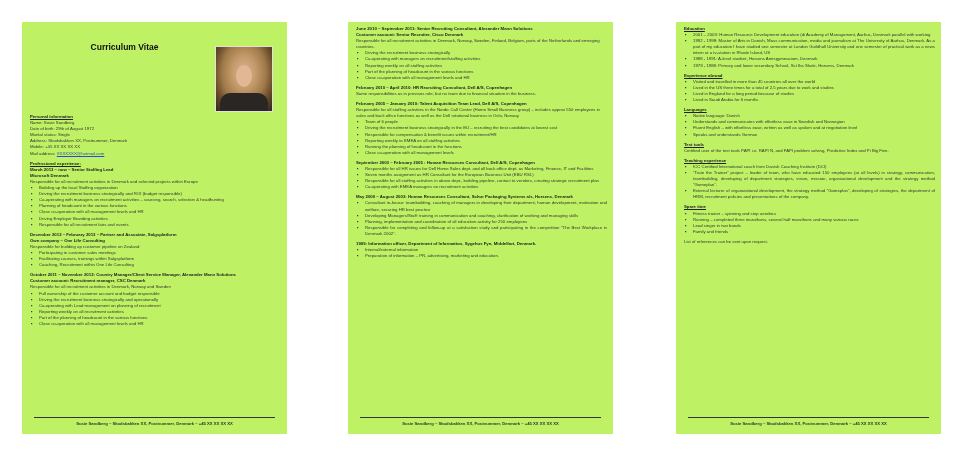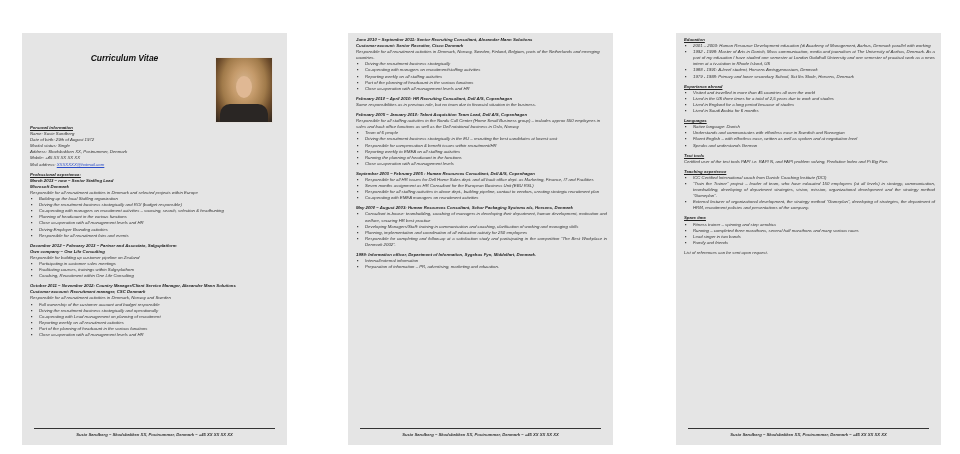--- a/index.html
+++ b/index.html
@@ -1,18 +1,18 @@
 <!DOCTYPE html>
 <html><head>
 <meta charset="utf-8">
 <style>
   html, body { margin:0; padding:0; background:#ffffff; }
   body { width:960px; height:454px; position:relative; overflow:hidden;
          font-family:"Liberation Sans", sans-serif; color:#222; }
-  .page { position:absolute; top:33px; width:265px; height:412px; background:#e5e5e5;font-style:italic; }
+  .page { position:absolute; top:22px; width:265px; height:412px; background:#bef264; }
   #page1 { left:22px; }
   #page2 { left:348px; }
   #page3 { left:676px; }
   .cv-title { text-align:center; font-size:8.5px; font-weight:bold; margin:20px 0 0 0; padding-right:60px; color:#111; }
   .photo { position:absolute; left:193px; top:24px; width:56px; height:64px;
            background: radial-gradient(ellipse at 50% 40%, #d8b894 0%, #c49a6a 30%, #a07a4a 55%, #6a4a2a 75%, #2e2620 100%);
            border:1px solid #e4e0dc; }
   .photo .shoulders { position:absolute; bottom:0; left:4px; right:4px; height:18px; background:#2a2624; border-radius:10px 10px 0 0; }
   .photo .face { position:absolute; left:20px; top:18px; width:16px; height:22px; background:#e0b894; border-radius:50%; }
   .content { position:absolute; left:8px; right:6px; font-size:4.3px; line-height:6.1px; color:#333; }

